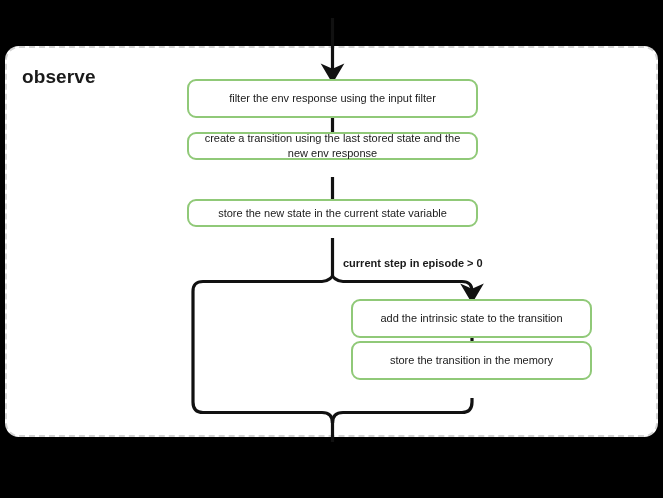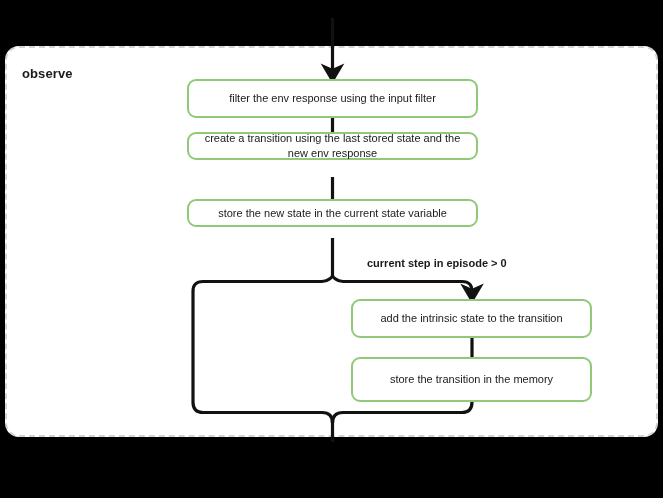--- a/index.html
+++ b/index.html
@@ -24,21 +24,21 @@
     height: 391px;
     box-sizing: border-box;
     background: #ffffff;
     border: 2px dashed #d4d4d4;
     border-radius: 14px;
   }
   #subgraph-title {
     position: absolute;
     left: 22px;
     top: 66px;
-    font-size: 13px;
+    font-size: 19px;
     font-weight: bold;
     color: #1a1a1a;
     letter-spacing: 0.1px;
     white-space: nowrap;
   }
   
   #edges {
     position: absolute;
     left: 0;
     top: 0;
@@ -59,29 +59,28 @@
     text-align: center;
     color: #1a1a1a;
     font-size: 11px;
     line-height: 1.35;
     padding: 3px 10px;
   }
   #node-filter       { left: 187px; top: 79px;  width: 291px; height: 39px; }
   #node-transition   { left: 187px; top: 132px; width: 291px; height: 28px; }
   #node-store-state  { left: 187px; top: 199px; width: 291px; height: 28px; }
   #node-intrinsic    { left: 351px; top: 299px; width: 241px; height: 39px; }
-  #node-store-trans  { left: 351px; top: 357px; width: 241px; height: 45px; }
+  #node-store-trans  { left: 351px; top: 341px; width: 241px; height: 39px; }
 
   .edge-label {
     position: absolute;
     font-size: 11px;
     font-weight: bold;
     color: #1a1a1a;
     white-space: nowrap;
-    margin-left: 24px;
   }
   #label-condition { left: 343px; top: 257px; }
 </style>
 </head>
 <body>
 
 <div id="stage">
 
   <div id="subgraph"></div>
 

